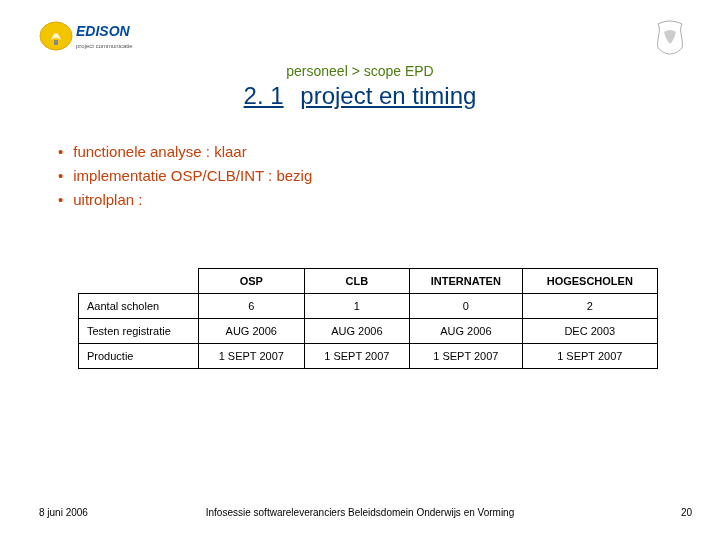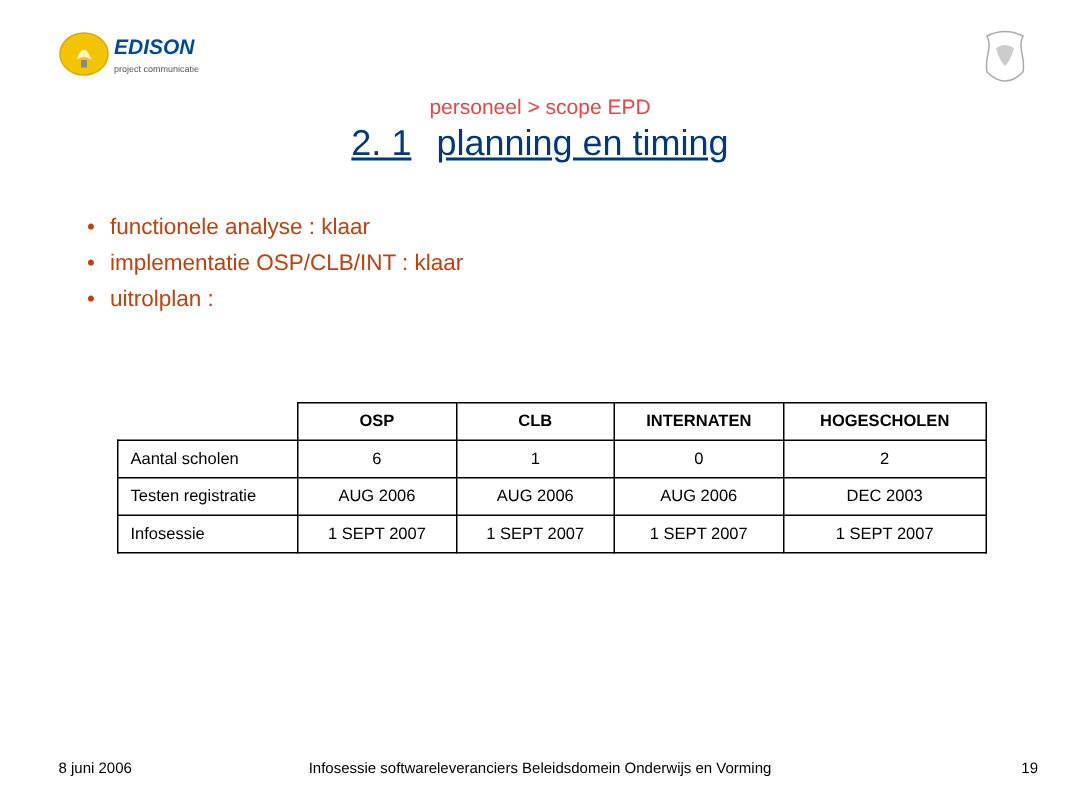--- a/index.html
+++ b/index.html
@@ -21,21 +21,21 @@
     top: 18px; right: 28px;
     width: 44px; height: 44px;
     opacity: 0.55;
   }
   .breadcrumb {
     position: absolute;
     top: 63px;
     left: 0; width: 100%;
     text-align: center;
     font-size: 14px;
-    color: #ef4444;
+    color: #4d7c0f;
   }
   .title {
     position: absolute;
     top: 82px;
     left: 0; width: 100%;
     text-align: center;
     font-size: 24px;
     color: #003a7a;
   }
   .title .num { text-decoration: underline; margin-right: 10px; }
@@ -114,26 +114,26 @@
   <svg viewBox="0 0 44 44">
     <path d="M10 6 C18 2 26 2 34 6 C30 14 36 20 34 30 C26 38 18 38 10 30 C8 20 14 14 10 6 Z" fill="none" stroke="#666" stroke-width="1"></path>
     <path d="M16 14 Q22 10 28 14 Q26 22 22 26 Q18 22 16 14 Z" fill="#666" opacity="0.6"></path>
   </svg>
 </div>
 
 <div class="breadcrumb">personeel &gt; scope EPD</div>
 
 <div class="title">
   <span class="num">2. 1</span>
-  <span class="txt">planning en timing</span>
+  <span class="txt">project en timing</span>
 </div>
 
 <div class="bullets">
   <div class="bullet">functionele analyse : klaar</div>
-  <div class="bullet">implementatie OSP/CLB/INT : klaar</div>
+  <div class="bullet">implementatie OSP/CLB/INT : bezig</div>
   <div class="group2">
     <div class="bullet">uitrolplan :</div>
   </div>
 </div>
 
 <div class="table-wrap">
   <table>
     <thead>
       <tr>
         <th class="corner rowhead"></th>
@@ -152,25 +152,25 @@
         <td>2</td>
       </tr>
       <tr>
         <td class="rowhead">Testen registratie</td>
         <td>AUG 2006</td>
         <td>AUG 2006</td>
         <td>AUG 2006</td>
         <td>DEC 2003</td>
       </tr>
       <tr>
-        <td class="rowhead">Infosessie</td>
+        <td class="rowhead">Productie</td>
         <td>1 SEPT 2007</td>
         <td>1 SEPT 2007</td>
         <td>1 SEPT 2007</td>
         <td>1 SEPT 2007</td>
       </tr>
     </tbody>
   </table>
 </div>
 
 <div class="footer-date">8 juni 2006</div>
 <div class="footer-text">Infosessie softwareleveranciers Beleidsdomein Onderwijs en Vorming</div>
-<div class="footer-page">19</div>
+<div class="footer-page">20</div>
 
 </body></html>

